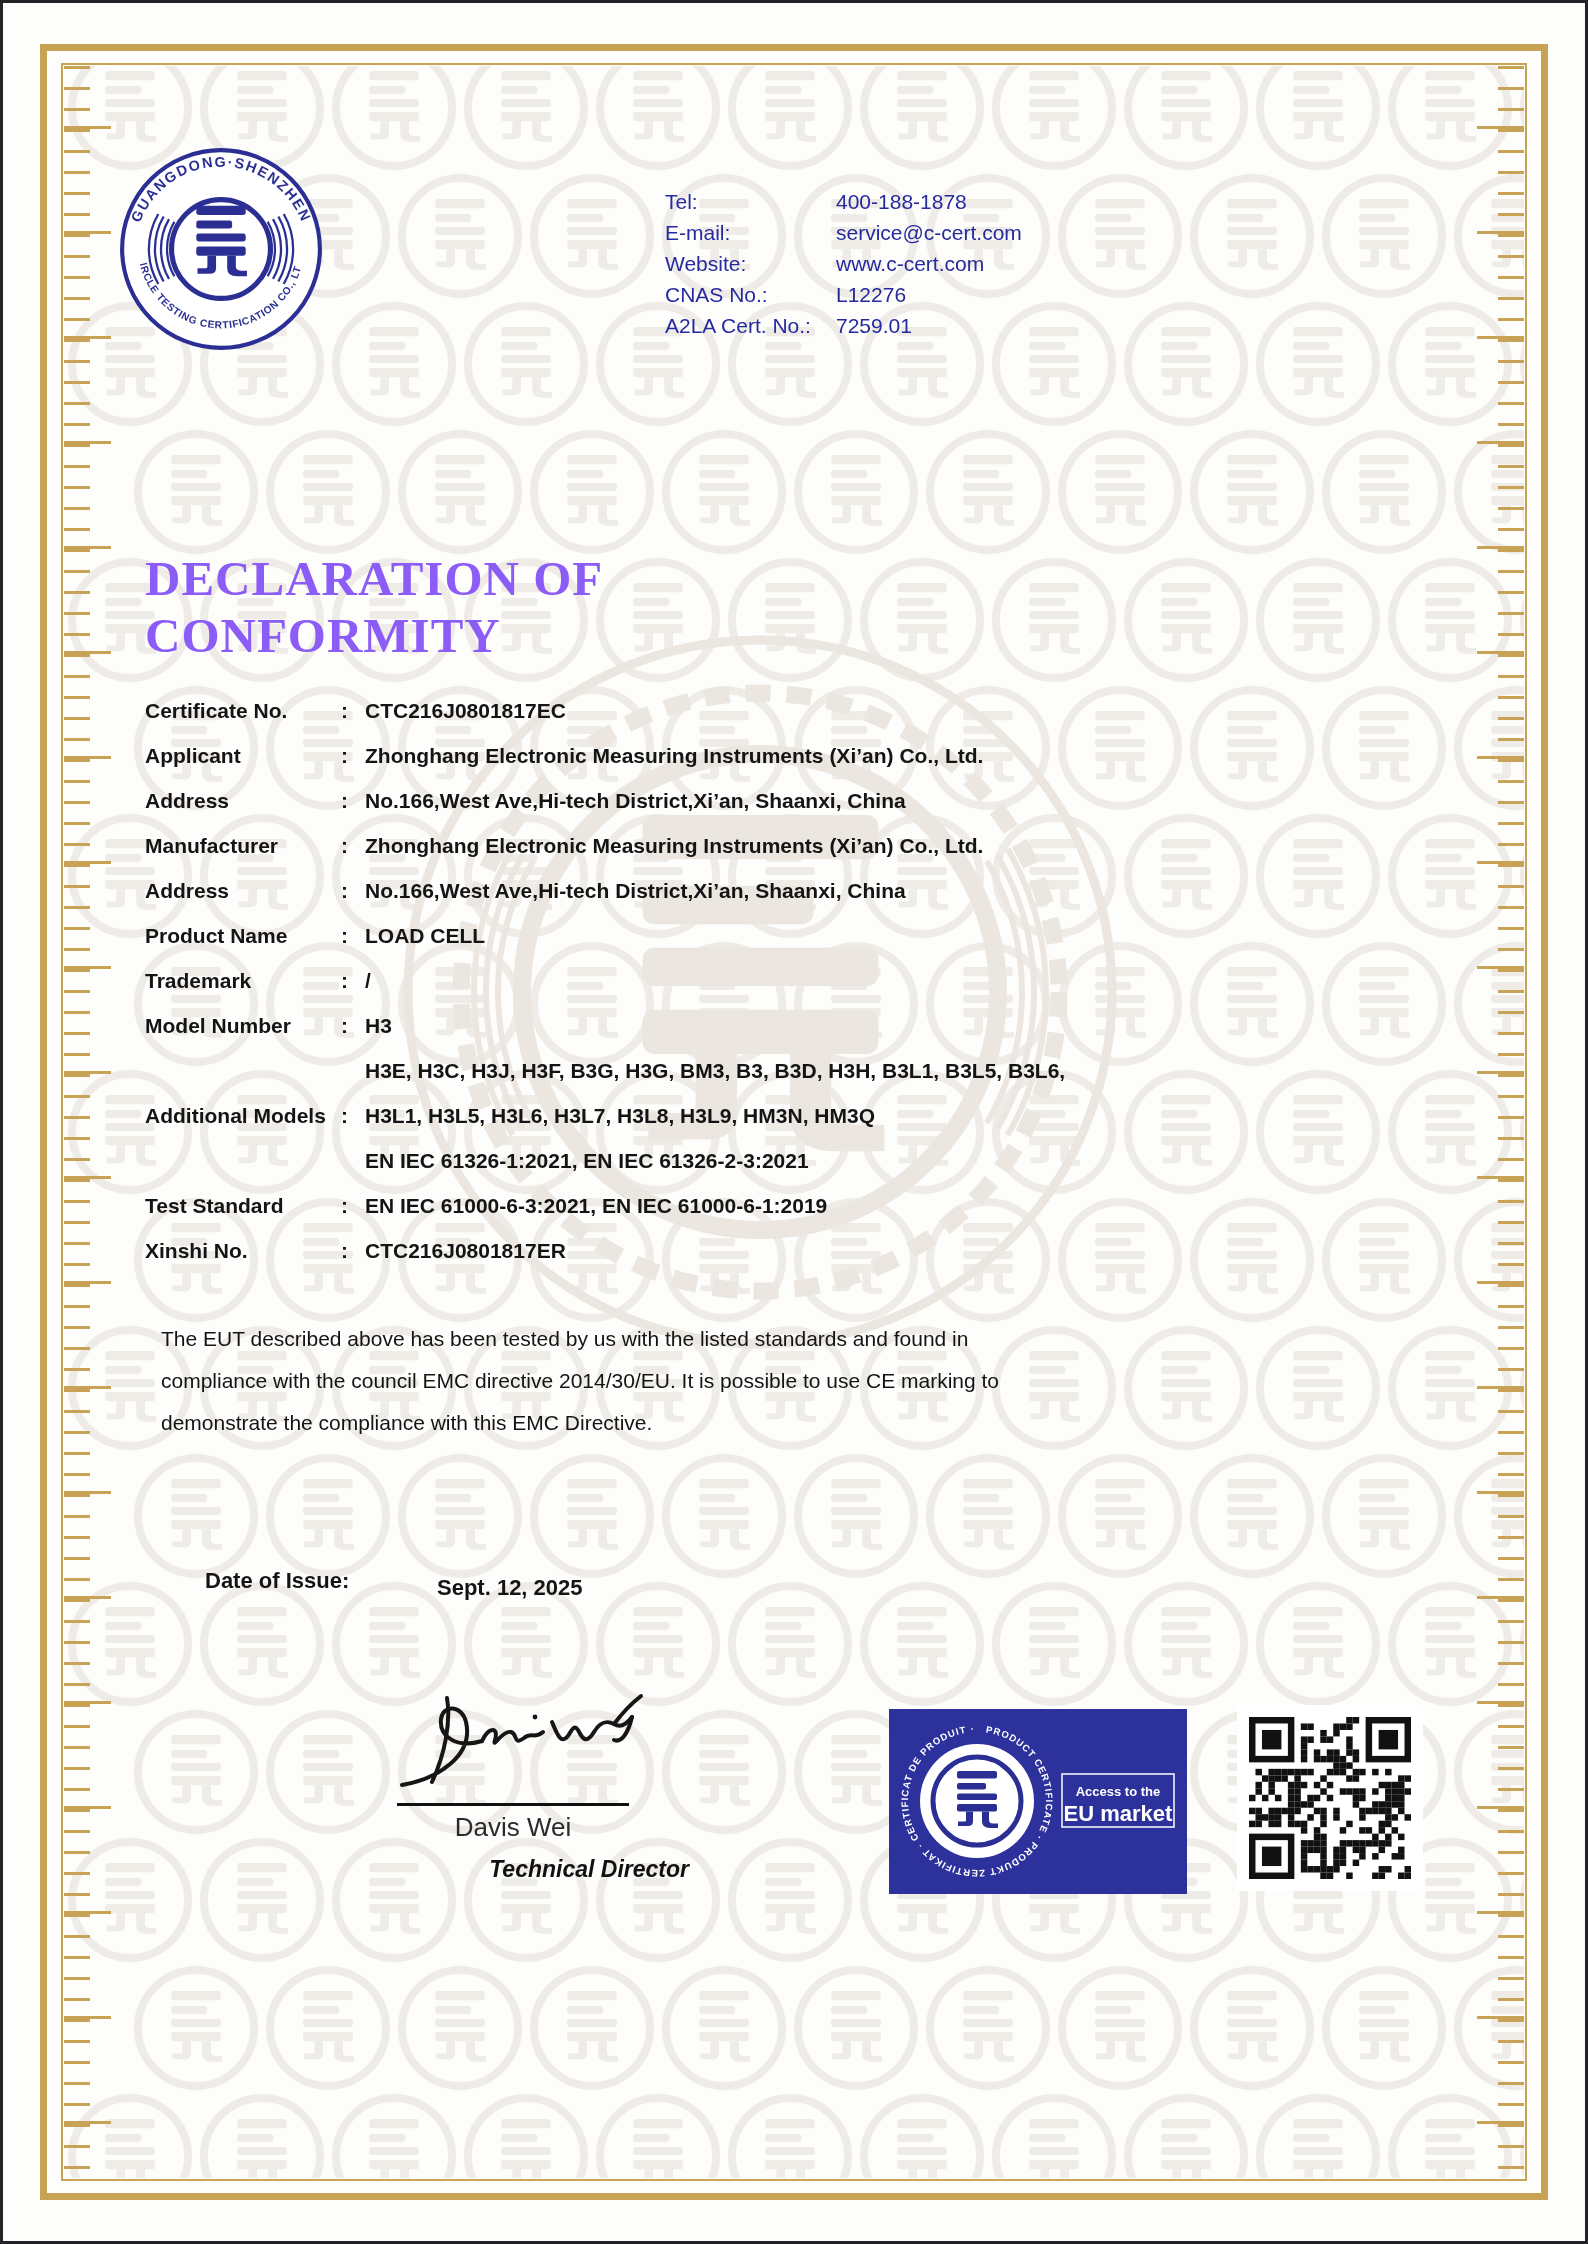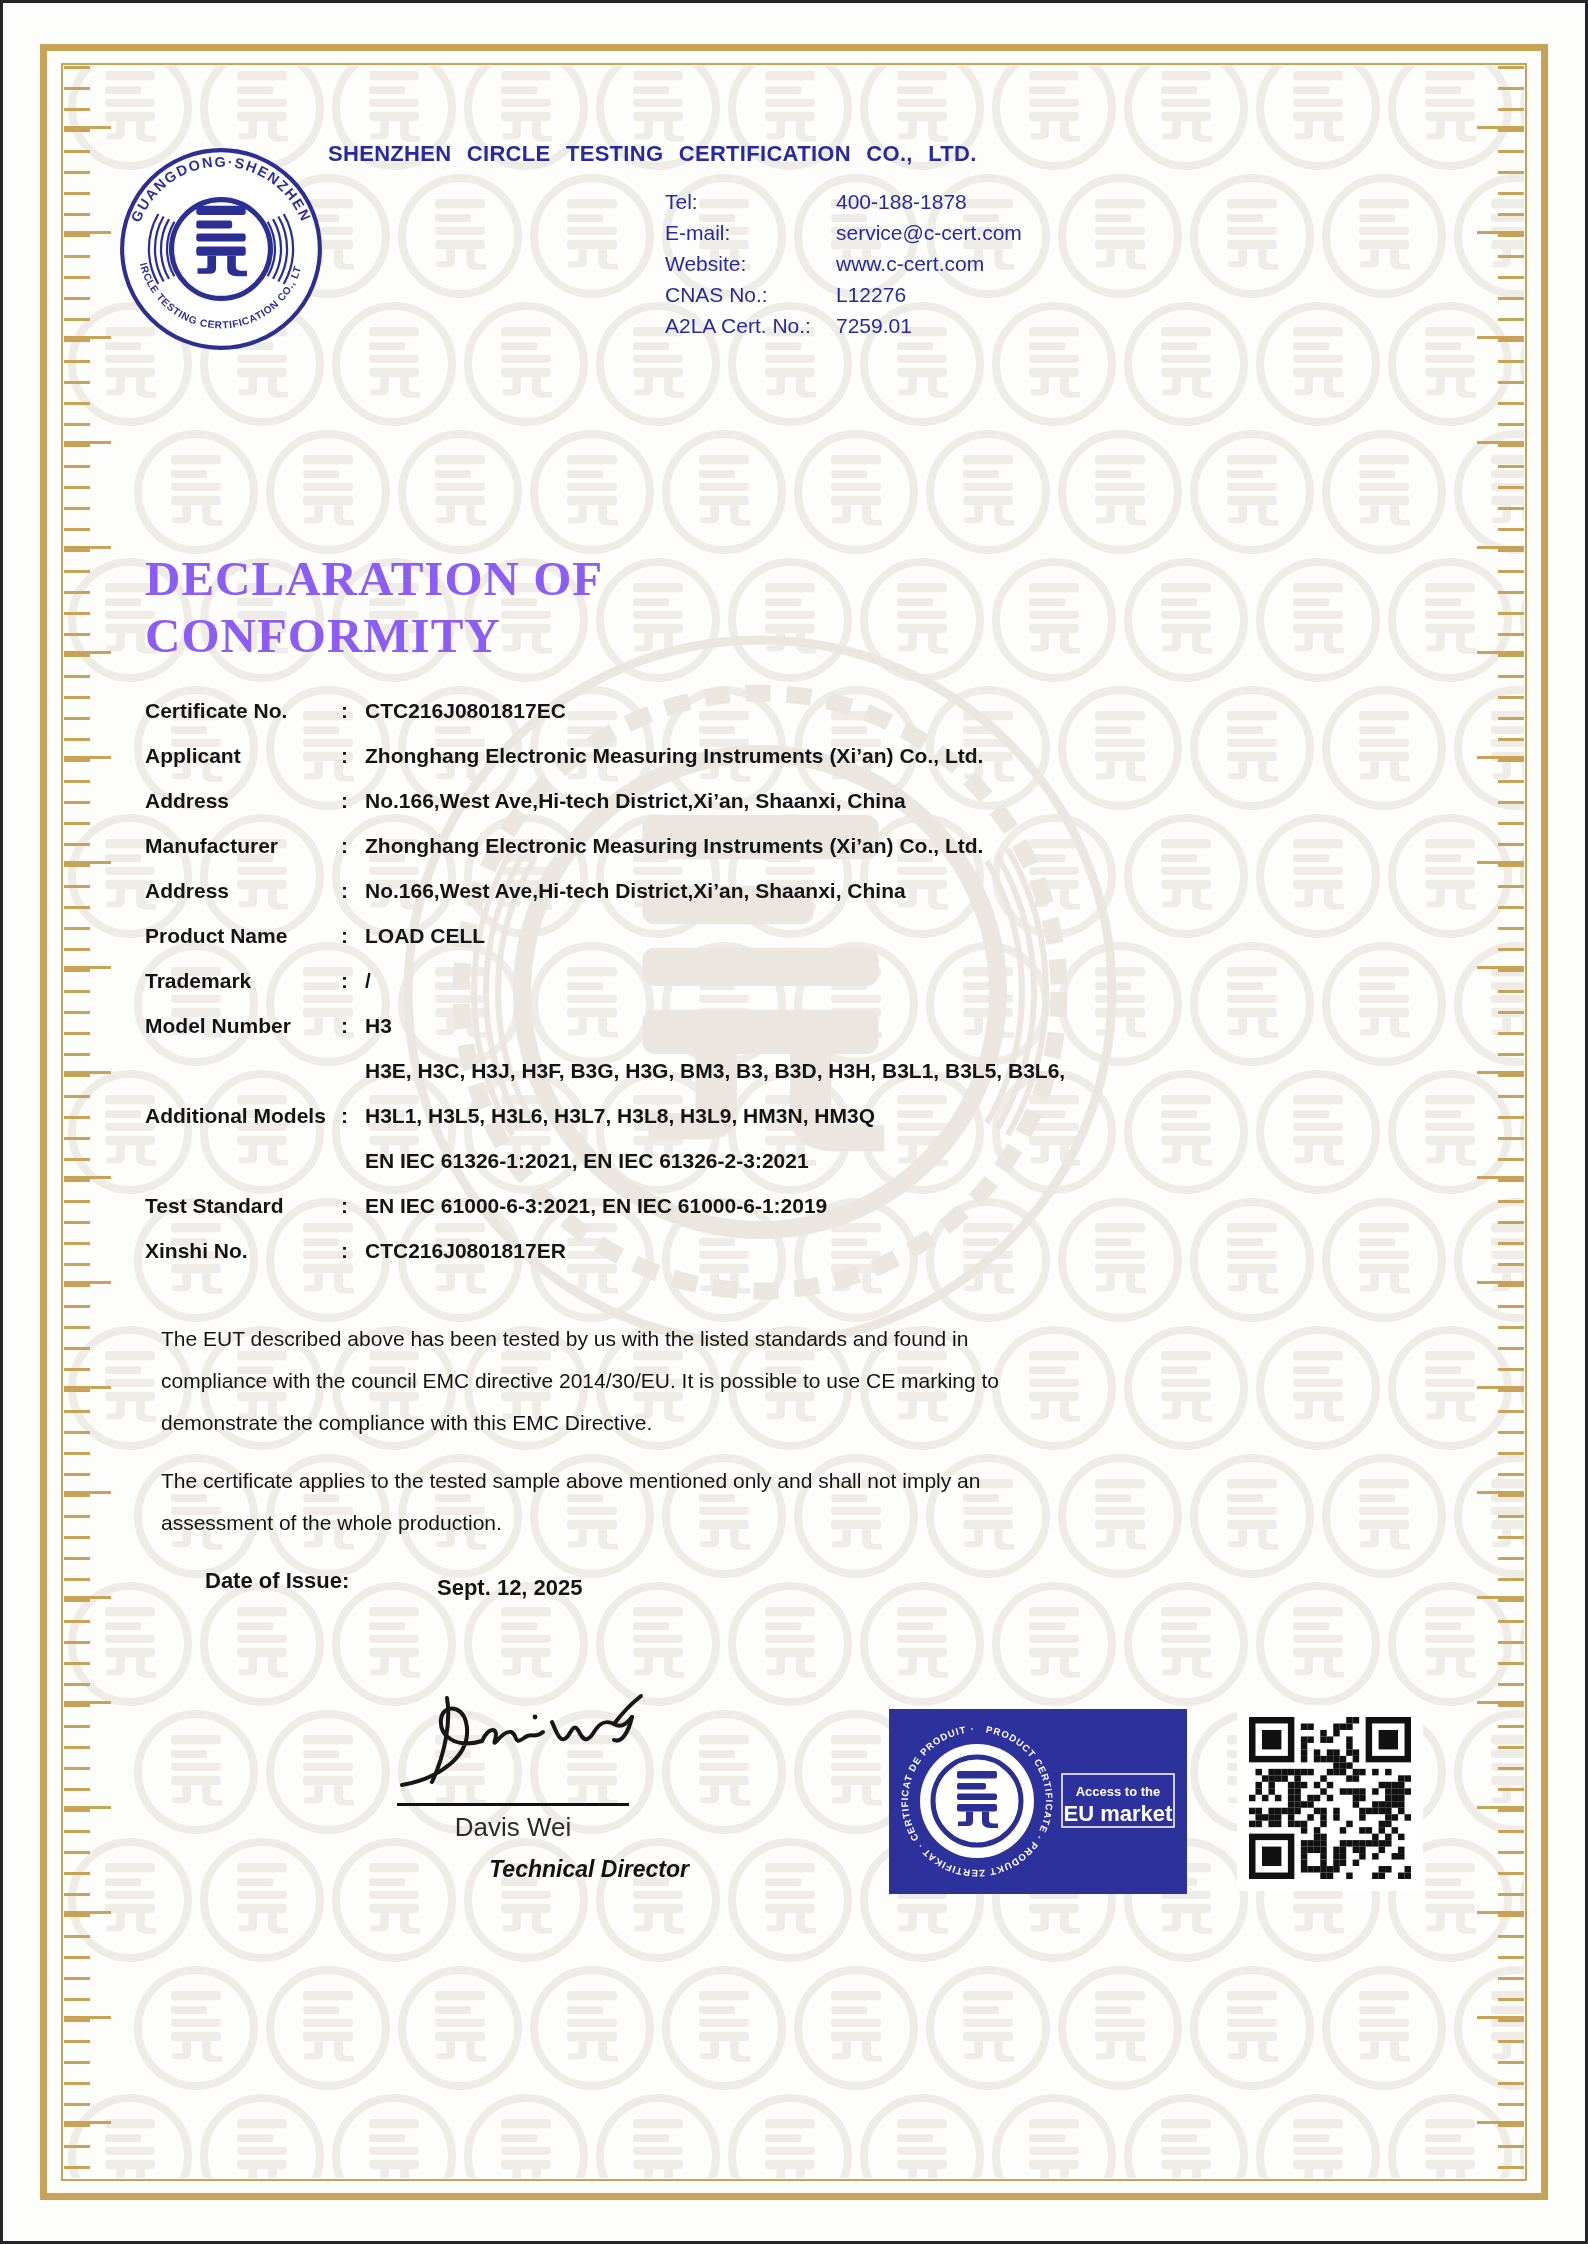--- a/index.html
+++ b/index.html
@@ -2359,21 +2359,20 @@
           <rect x="10" y="0" width="80" height="15" rx="4"></rect>
           <rect x="10" y="24" width="58" height="13" rx="4"></rect>
           <rect x="10" y="45" width="80" height="13" rx="4"></rect>
           <rect x="10" y="66" width="80" height="15" rx="4"></rect>
           <path d="M28,81 h14 v20 q0,9 -11,9 H12 v-9 h14 q2,0 2,-3 z"></path>
           <path d="M60,81 h14 v17 q0,7 8,7 h10 v9 h-16 q-16,0 -16,-13 z"></path>
         </g>
       </g>
   </svg>
 
-  <div class="company-name">SHENZHEN CIRCLE TESTING CERTIFICATION CO., LTD.</div>
   <div class="contact">
     <div class="crow">
       <span class="clab">Tel:</span>
       <span>400-188-1878</span>
     </div>
     <div class="crow">
       <span class="clab">E-mail:</span>
       <span>service@c-cert.com</span>
     </div>
     <div class="crow">
@@ -2469,21 +2468,20 @@
       <span class="lab">Xinshi No.</span>
         <span class="col">:</span>
       <div class="val">
           <div>CTC216J0801817ER</div>
         </div>
     </div>
   </div>
 
   <div class="statement">
     <p>The EUT described above has been tested by us with the listed standards and found in compliance with the council EMC directive 2014/30/EU. It is possible to use CE marking to demonstrate the compliance with this EMC Directive.</p>
-    <p>The certificate applies to the tested sample above mentioned only and shall not imply an assessment of the whole production.</p>
   </div>
 
   <div class="issue-label">Date of Issue:</div>
   <div class="issue-value">Sept. 12, 2025</div>
 
   <svg class="sig-script" width="262" height="118" viewBox="0 0 262 118">
     <g fill="none" stroke="#161616" stroke-width="4" stroke-linecap="round" stroke-linejoin="round">
       <path d="M62,16 C66,40 60,72 47,100"></path>
       <path d="M17,103 C52,97 89,74 81,40 C77,23 58,22 56,37 C54,54 71,67 97,59"></path>
       <path d="M97,59 C104,44 114,45 110,58 C107,68 117,48 126,50 C133,52 128,64 139,56 C146,50 150,57 158,50"></path>

